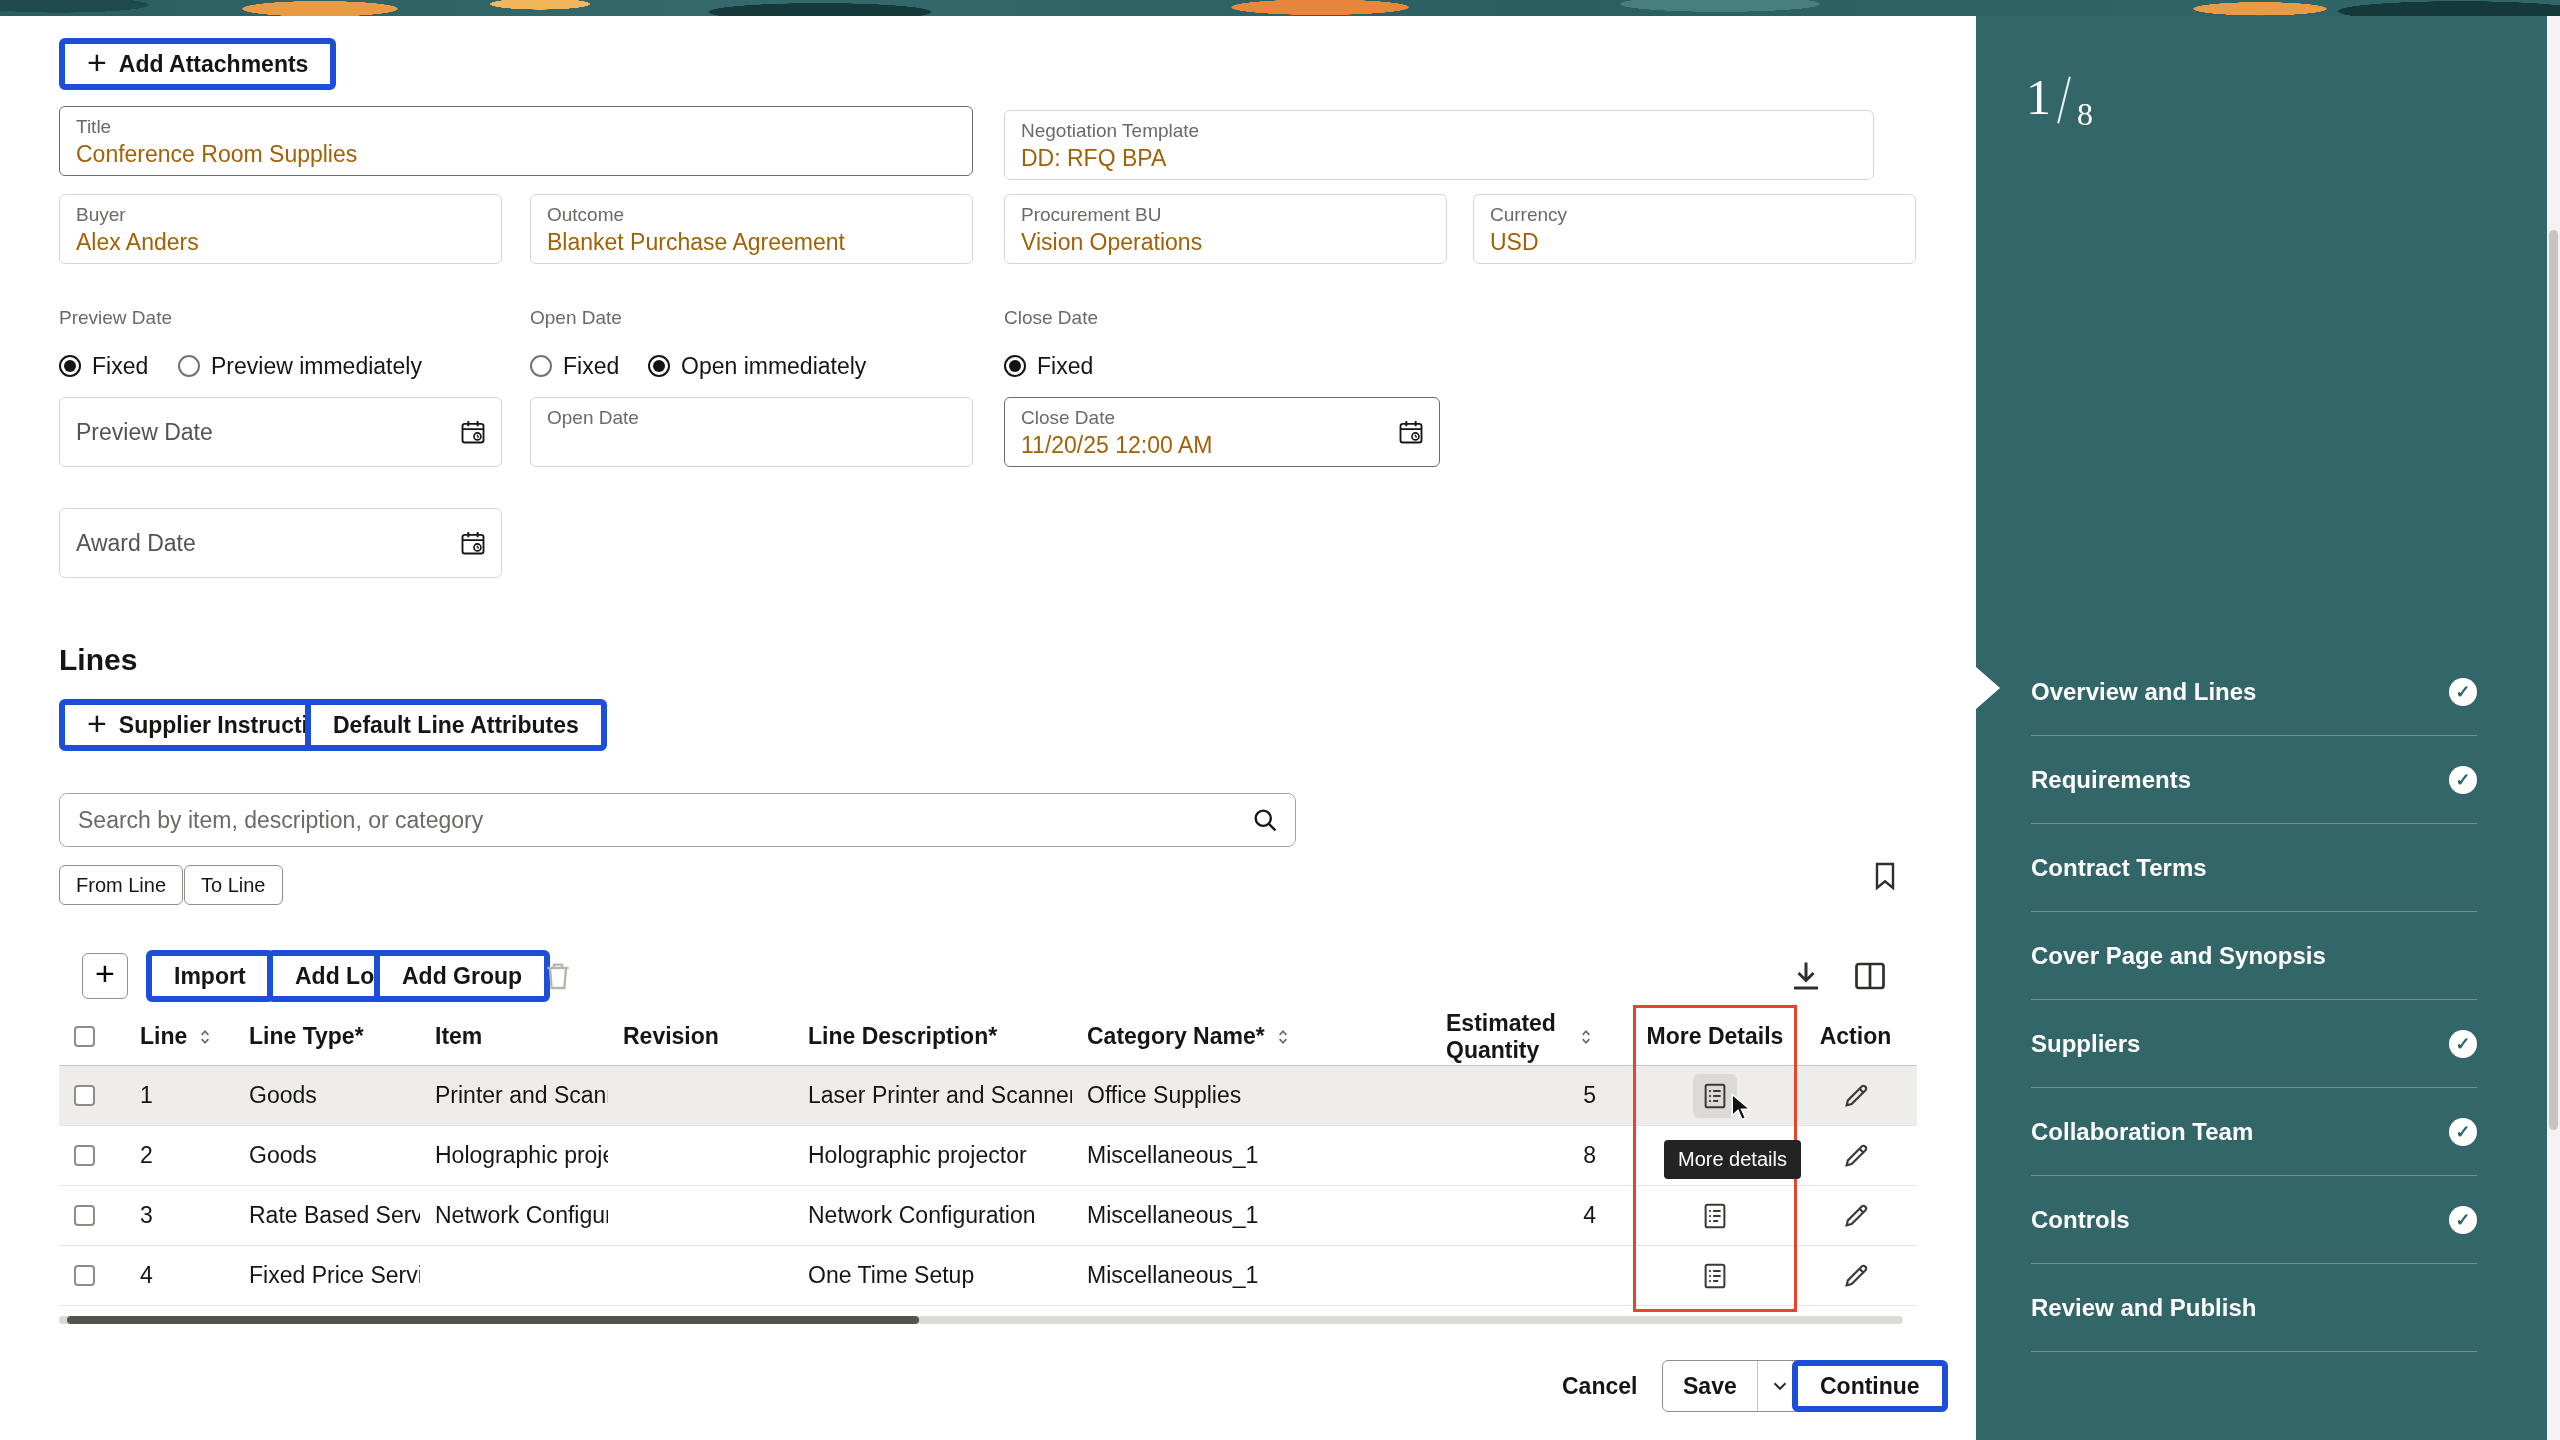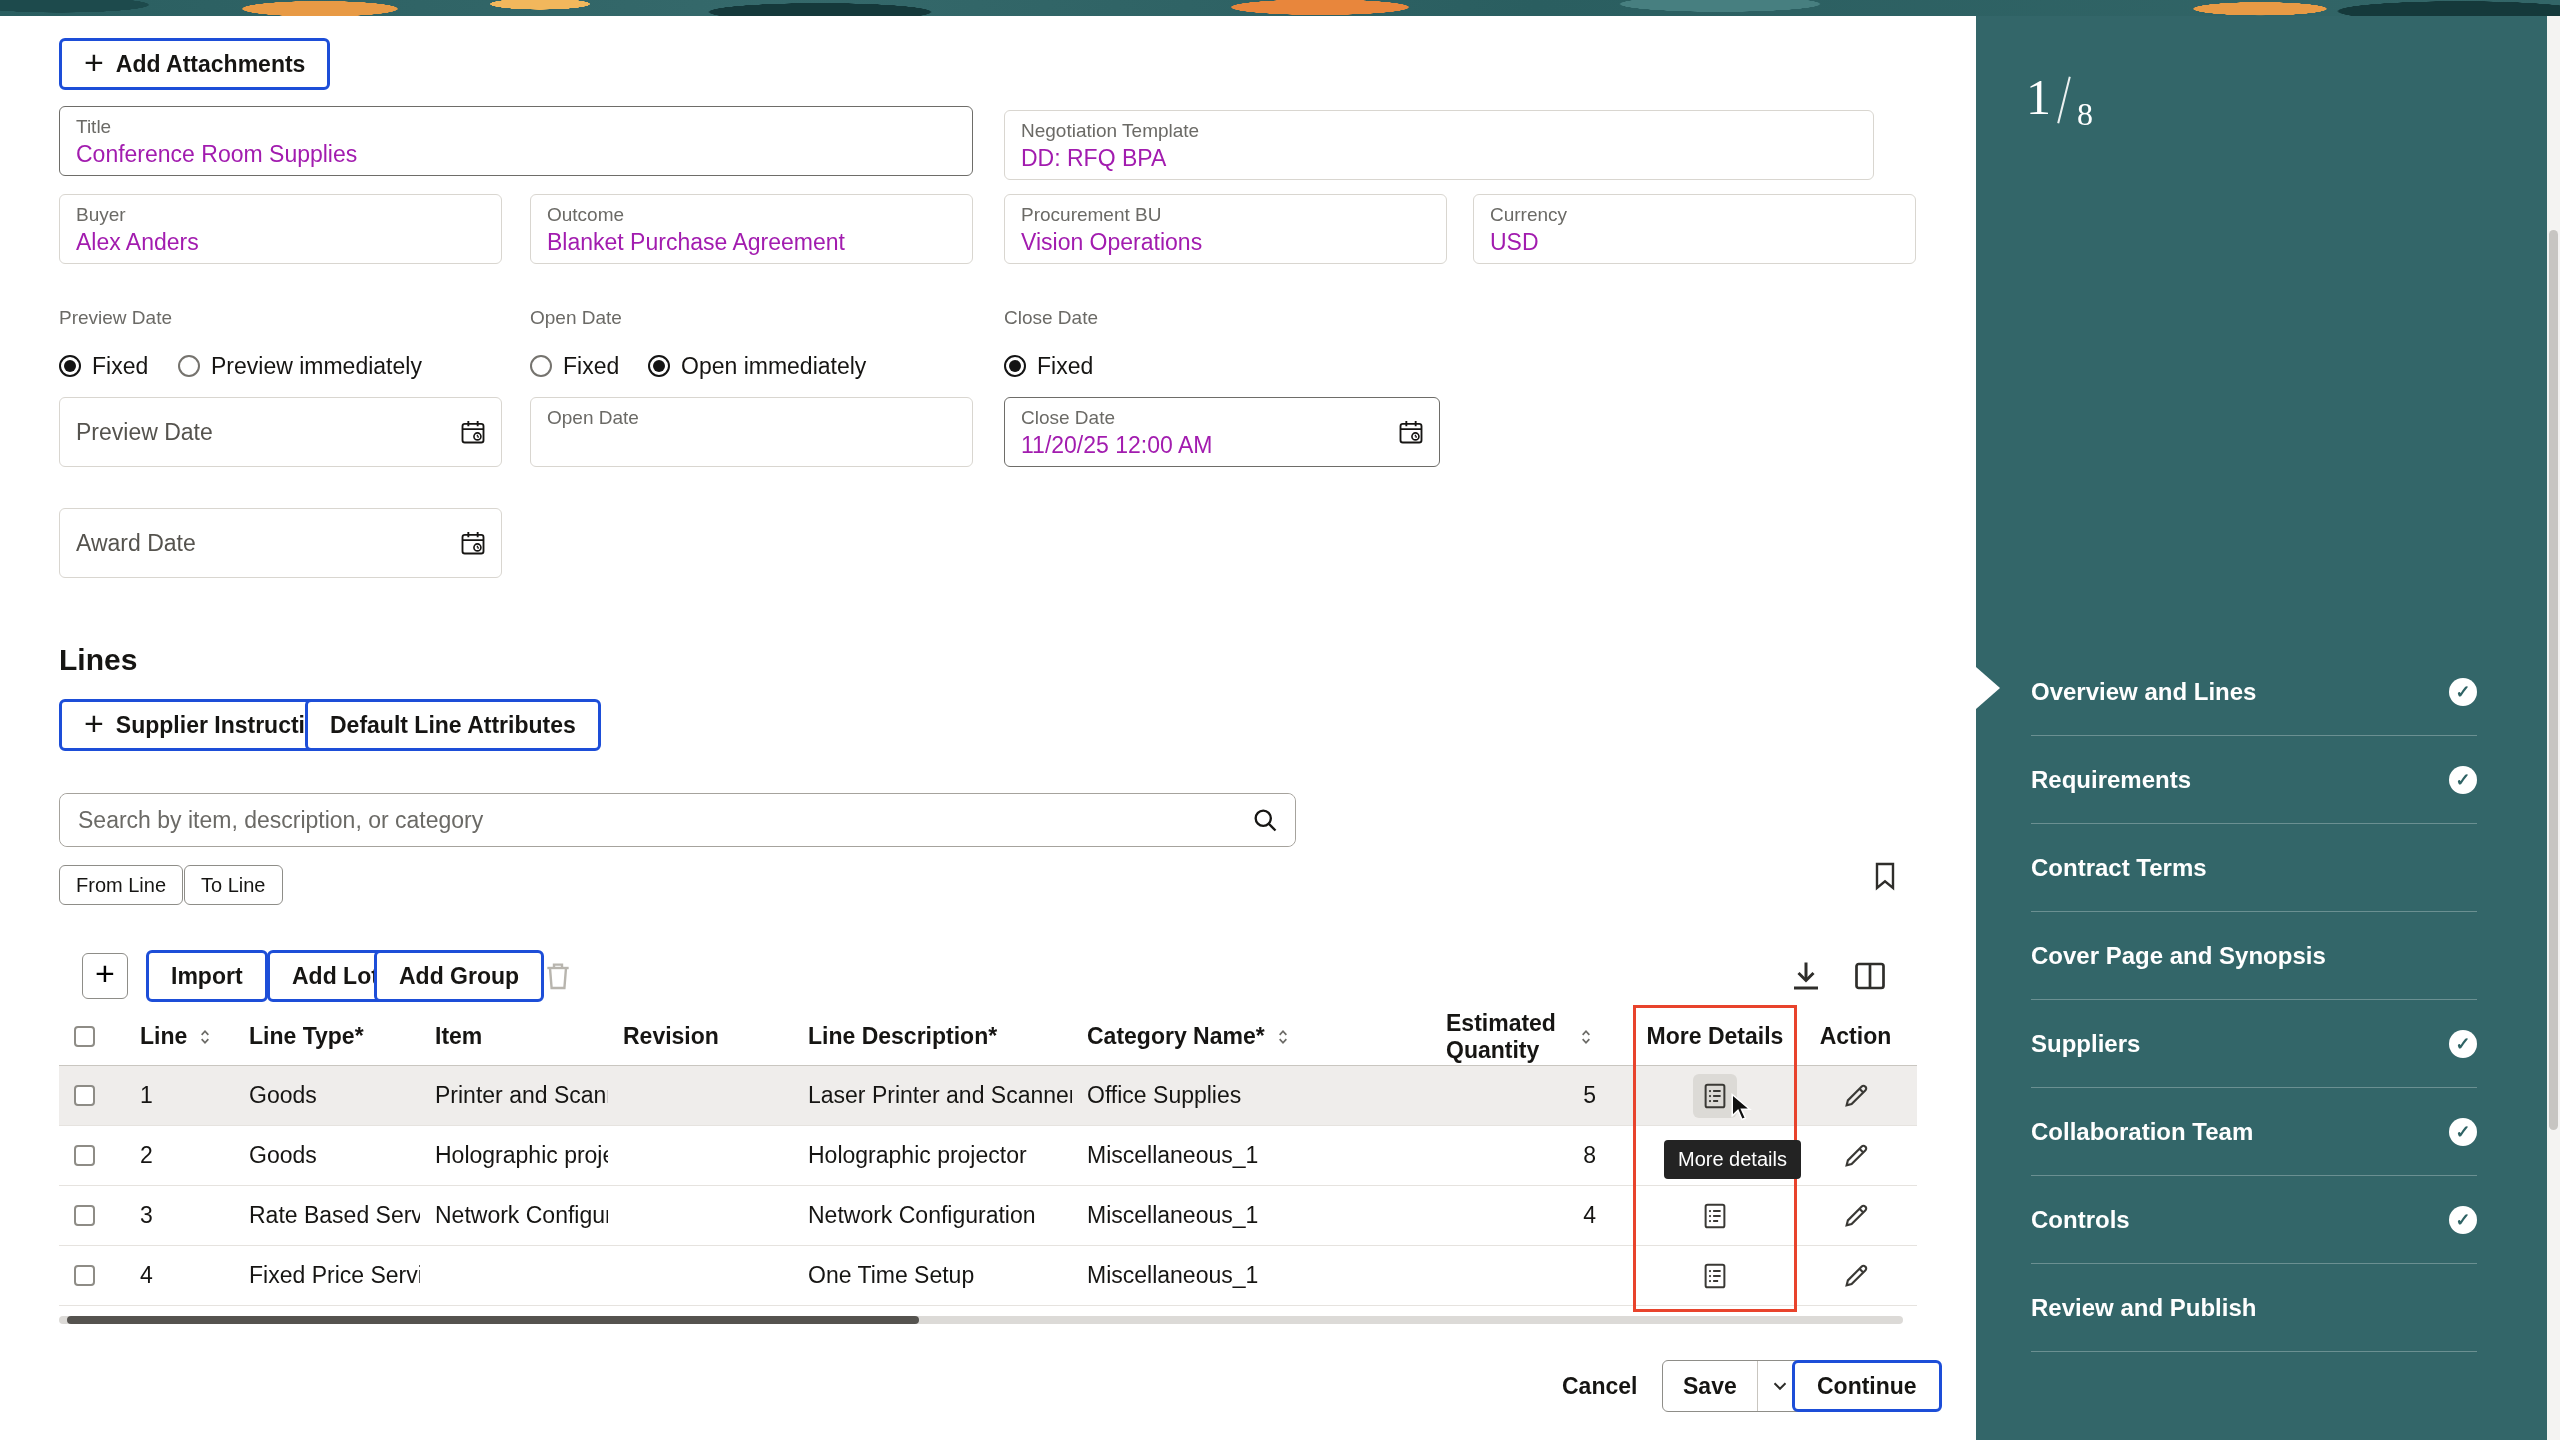--- a/index.html
+++ b/index.html
@@ -19,29 +19,29 @@
       radial-gradient(180px 14px at 1720px 25%, #477f80 55%, transparent 56%),
       radial-gradient(220px 18px at 2460px 70%, #15393b 55%, transparent 56%),
       radial-gradient(160px 14px at 60px 30%, #1d4a4c 55%, transparent 56%),
       linear-gradient(90deg,#2a5e60,#35696b 30%,#2a5e60 60%,#336668);
   }
 
   .main-bg { position:absolute; left:0; top:16px; width:1976px; height:1424px; background:#fff; }
 
   
   .btn { position:absolute; display:inline-flex; align-items:center; gap:12px; height:52px;
-    padding:16px 22px; border:3px solid #1d4ed8; border-radius:6px; background:#fff;
+    padding:16px 22px; border:6px solid #1d4ed8; border-radius:6px; background:#fff;
     font-size:23px; font-weight:600; color:#161513; cursor:pointer; white-space:nowrap; }
   .icon-plus::before { content:"+"; font-size:34px; font-weight:400; line-height:1; position:relative; top:-2px; }
 
   
   .field { position:absolute; height:70px; border:1px solid #d9d6d0; border-radius:6px; background:#fff; padding:9px 16px; overflow:hidden; }
   .field.editable { border-color:#6e6d69; }
   .f-label { font-size:19px; color:#6b6a66; line-height:1.15; white-space:nowrap; }
-  .f-value { font-size:23px; color:#a21caf; margin-top:3px; white-space:nowrap; }
+  .f-value { font-size:23px; color:#a16207; margin-top:3px; white-space:nowrap; }
   .field.center-label { display:flex; align-items:center; }
   .field.center-label .f-label { font-size:23px; color:#55534e; }
   .cal-icon { position:absolute; right:14px; top:50%; transform:translateY(-50%); width:28px; height:28px; color:#161513; }
 
   .group-label { position:absolute; font-size:19px; color:#6b6a66; white-space:nowrap; }
 
   .radio { position:absolute; display:inline-flex; align-items:center; gap:11px; font-size:23px; color:#161513; cursor:pointer; height:40px; white-space:nowrap; }
   .rdot { position:relative; width:22px; height:22px; border:2px solid #75736e; border-radius:50%; background:#fff; flex:none; }
   .rdot.on { border-color:#141414; }
   .rdot.on::after { content:""; position:absolute; inset:3px; background:#141414; border-radius:50%; }

